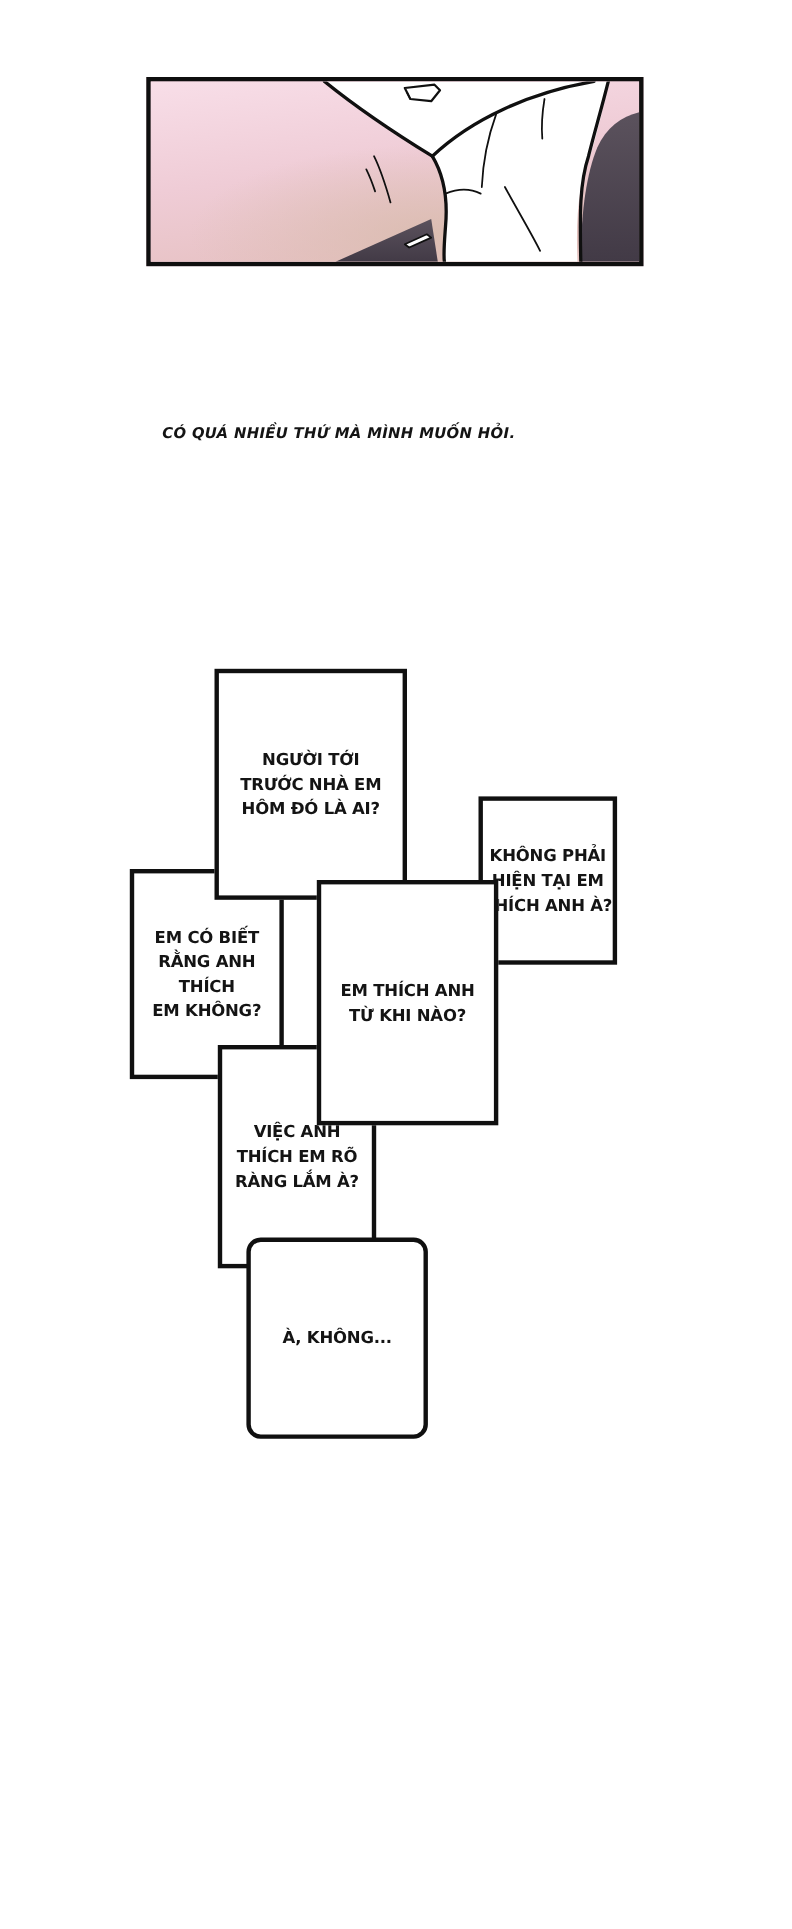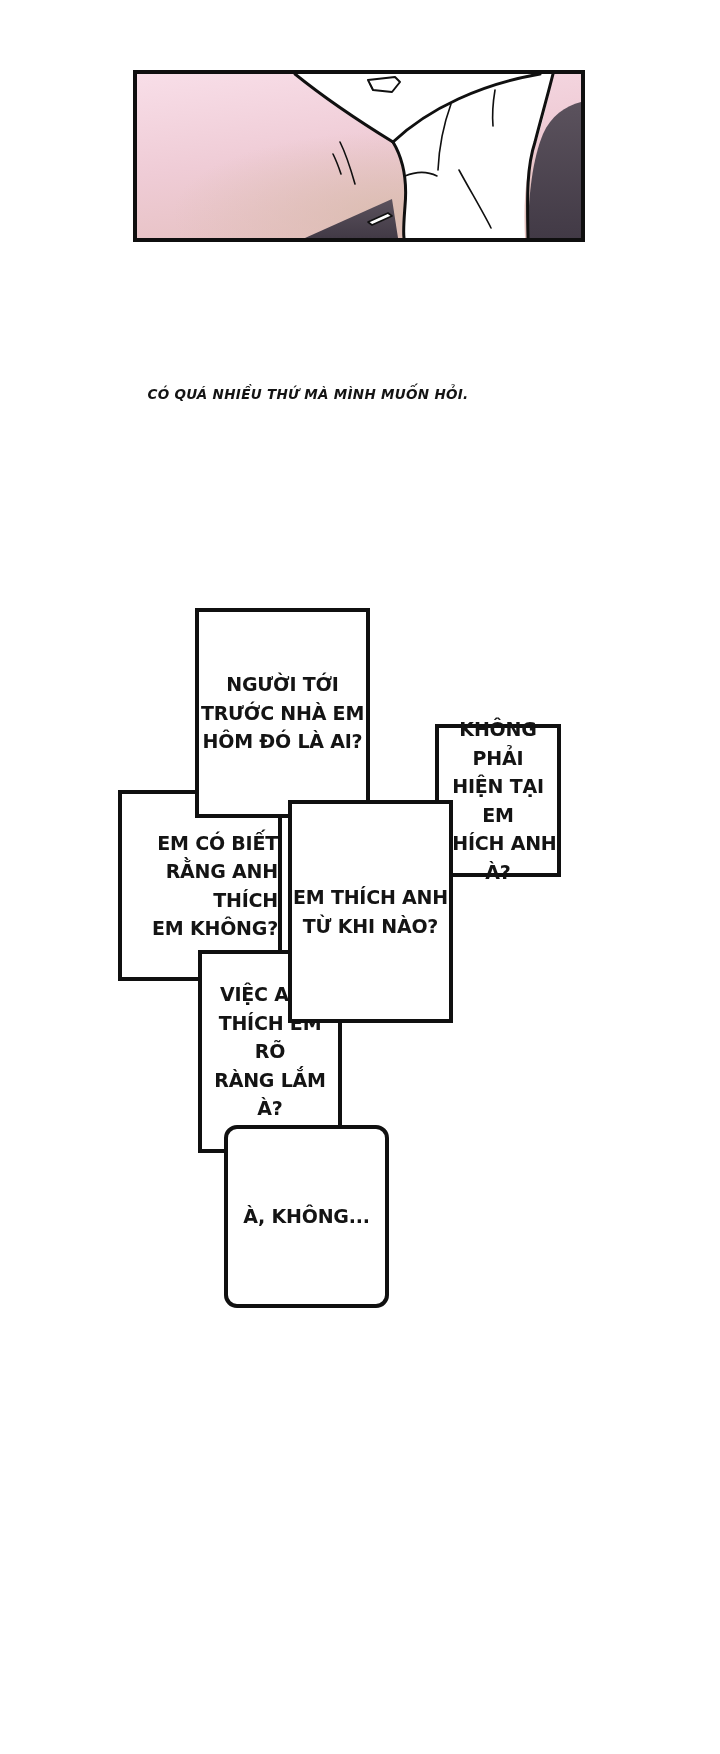--- a/index.html
+++ b/index.html
@@ -9,24 +9,24 @@
   .panel{position:absolute;left:133px;top:70px;width:452px;height:172px;
          border:4px solid #0f0f0f;box-sizing:border-box;background:#f3d2de;}
   .panel svg{display:block;width:100%;height:100%;}
   
   .narration{position:absolute;left:0;top:386px;width:616px;text-align:center;
              font-style:italic;font-weight:bold;font-size:13.5px;letter-spacing:.3px;
              color:#141414;}
   
   .qbox{position:absolute;background:#ffffff;border:4px solid #101010;box-sizing:border-box;
         display:flex;align-items:center;justify-content:center;text-align:center;
-        color:#141414;font-weight:bold;font-size:19px;line-height:1.5;letter-spacing:-.2px;}
+        color:#141414;font-weight:bold;font-size:15px;line-height:1.5;letter-spacing:-.2px;}
   .qbox .ln{display:block;}
   .b-nguoi-toi {left:195px;top:608px;width:175px;height:210px;z-index:2;}
-  .b-em-co-biet{left:118px;top:790px;width:164px;height:191px;z-index:1;text-align:right;}
+  .b-em-co-biet{left:118px;top:790px;width:140px;height:191px;z-index:1;}
   .b-khong-phai{left:435px;top:724px;width:126px;height:153px;z-index:2;}
   .b-tai-sao   {left:465px;top:868px;width:135px;height:178px;z-index:3;}
   .b-viec-anh  {left:198px;top:950px;width:144px;height:203px;z-index:4;}
   .b-anh-khong {left:383px;top:1008px;width:140px;height:194px;z-index:5;}
   .b-a-khong   {left:224px;top:1125px;width:165px;height:183px;z-index:6;border-radius:13px;}
   .b-em-thich  {left:288px;top:800px;width:165px;height:223px;z-index:7;}
 </style>
 </head>
 <body>
 

